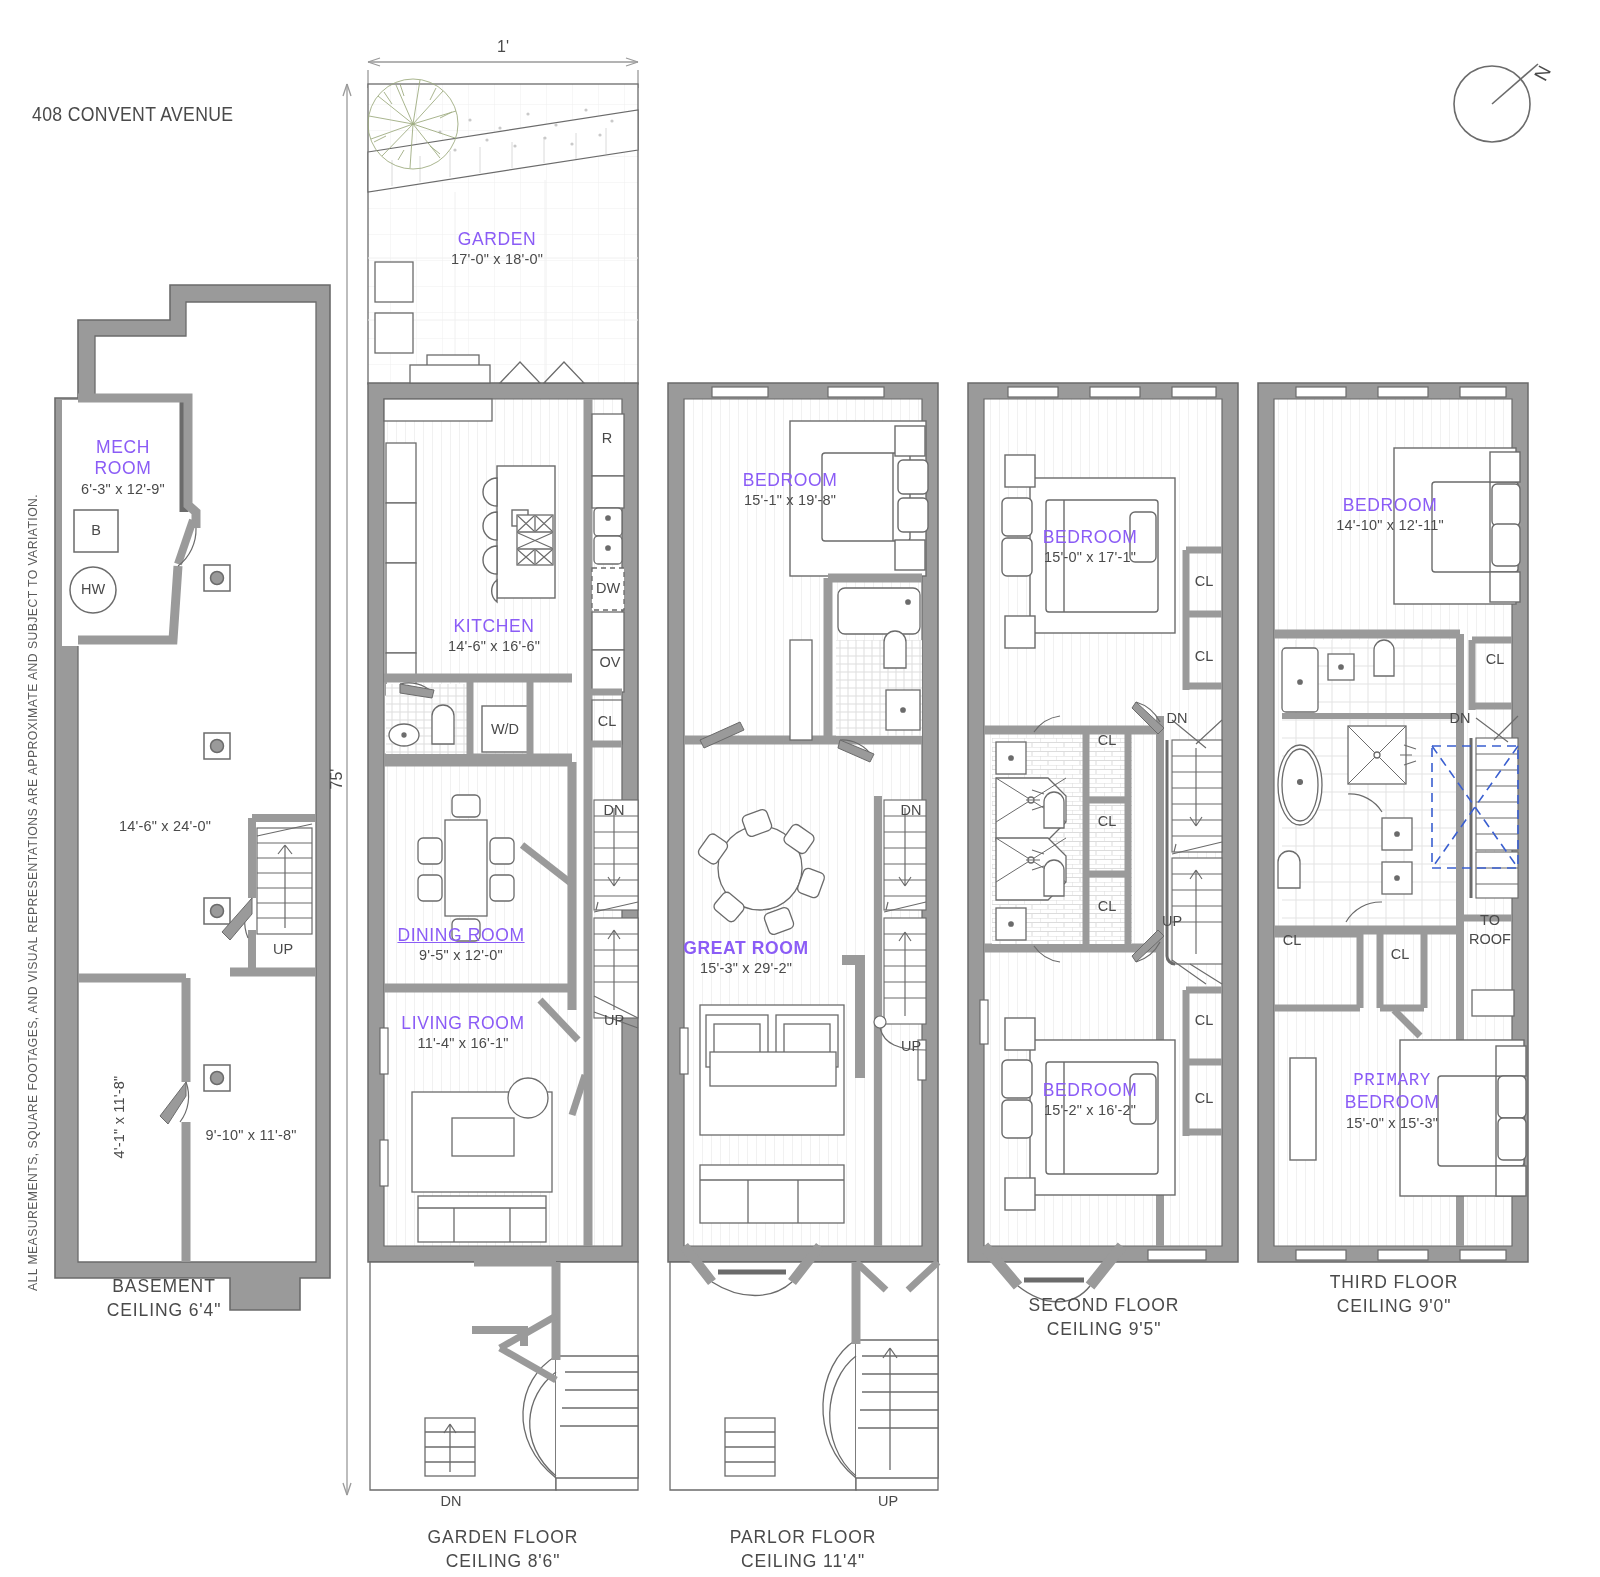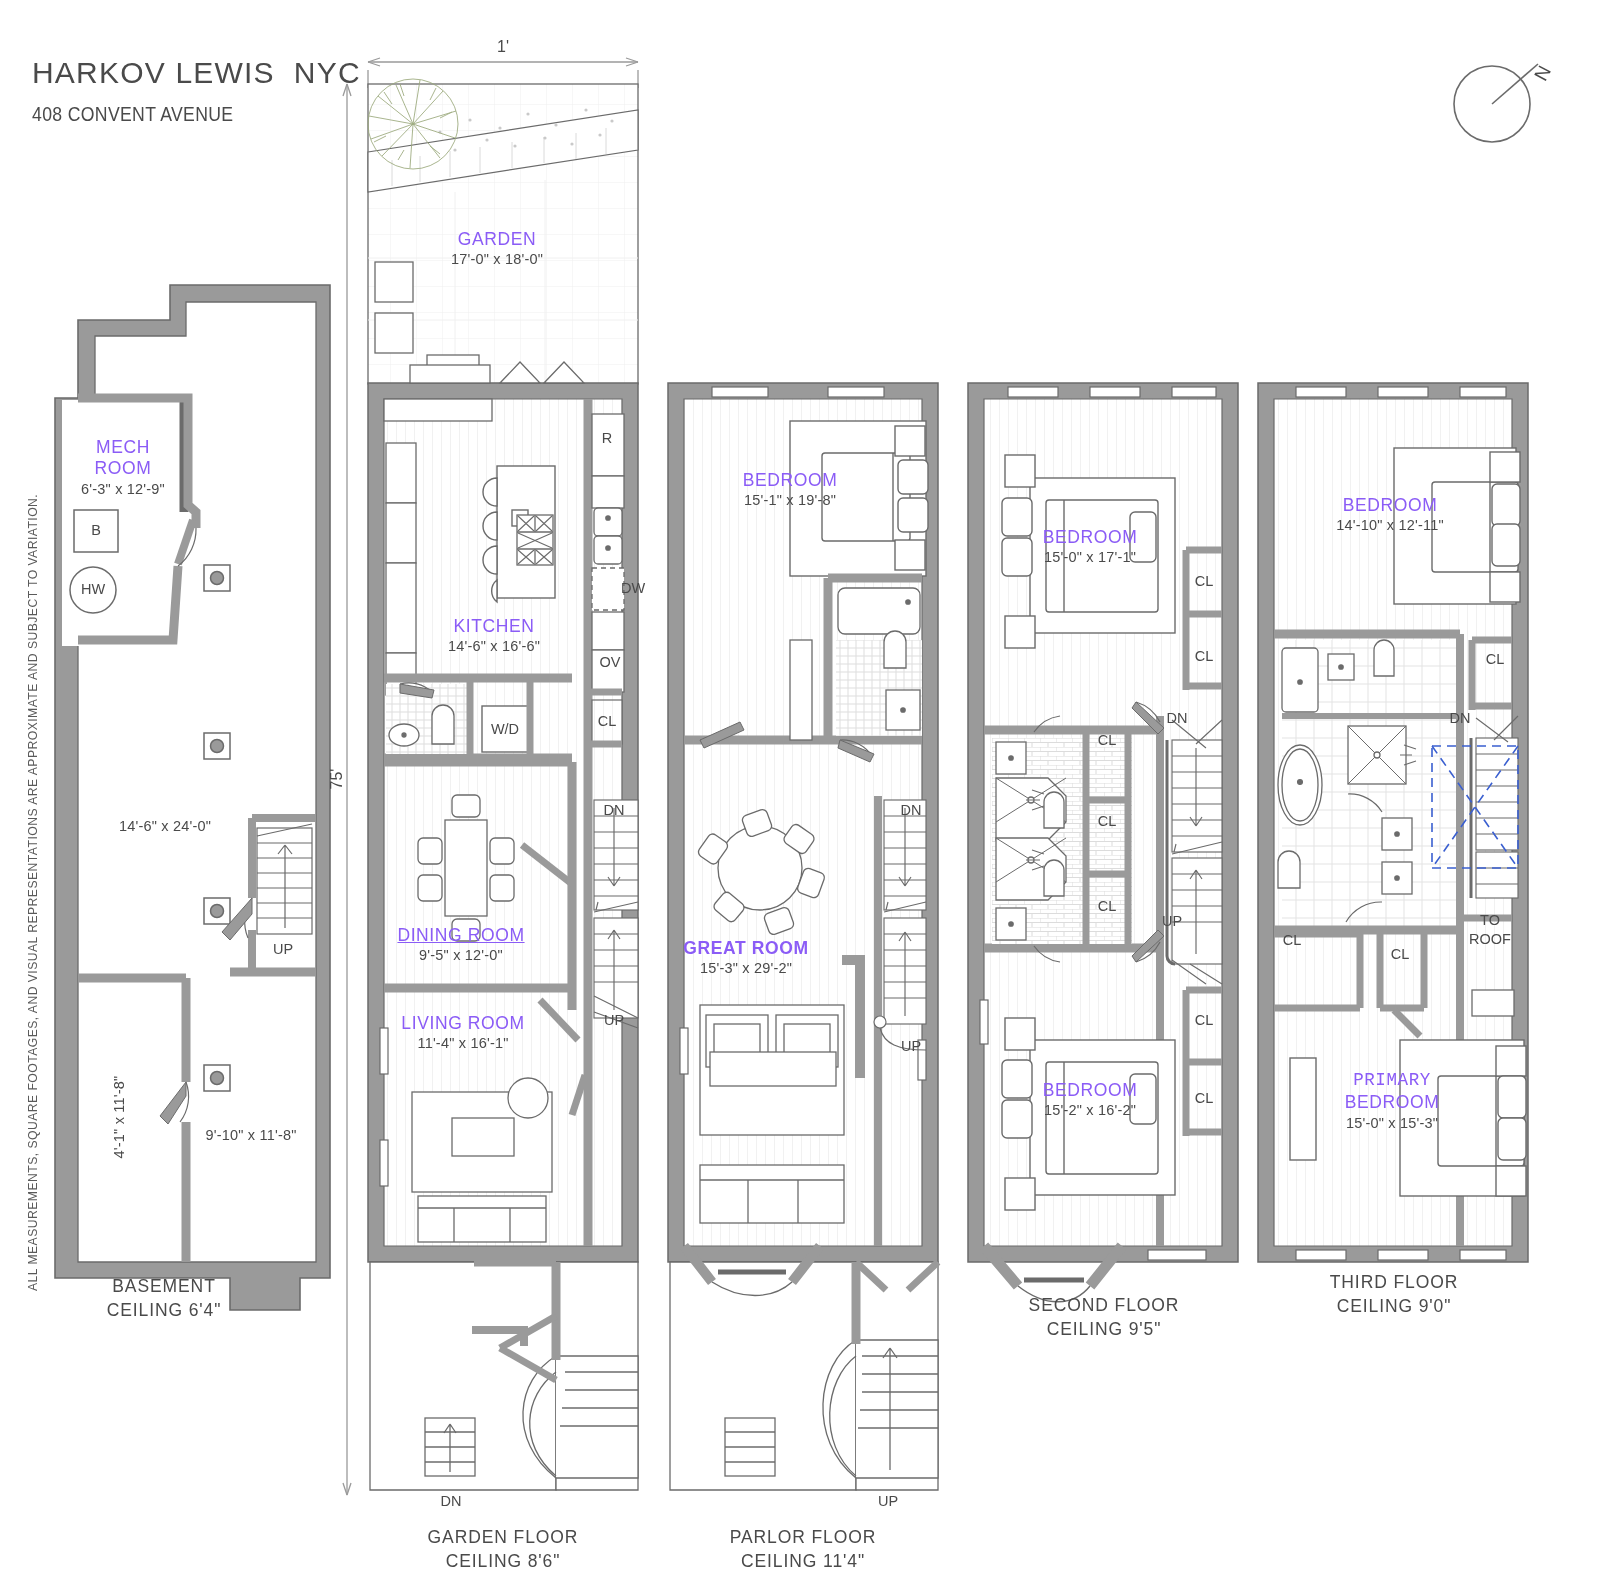--- a/index.html
+++ b/index.html
@@ -629,21 +629,20 @@
     </g>
     <g fill="#fff" stroke="#6b6b6b" stroke-width="1.2">
       <rect x="1296" y="1250" width="50" height="10"></rect>
       <rect x="1378" y="1250" width="50" height="10"></rect>
       <rect x="1460" y="1250" width="46" height="10"></rect>
     </g>
     <path d="M1394 1010 L1420 1036" stroke="#9a9a9a" stroke-width="7" fill="none"></path>
   </g>
 </svg>
 
-<div class="t title" style="left:32px;top:56px;text-align:left;">HARKOV LEWIS  NYC</div>
 <div class="t subtitle" style="left:32px;top:102px;text-align:left;">408 CONVENT AVENUE</div>
 
 <div class="abs" style="left:1440px;top:34px;width:130px;height:120px;">
   <svg width="130" height="120">
     <circle cx="52" cy="70" r="38" fill="none" stroke="#6b6b6b" stroke-width="1.6"></circle>
     <line x1="52" y1="70" x2="98" y2="30" stroke="#6b6b6b" stroke-width="1.6"></line>
     <text x="100" y="30" font-family="Liberation Sans, sans-serif" font-size="19" fill="#4a4a4a" transform="rotate(118 100 30)">N</text>
   </svg>
 </div>
 
@@ -661,21 +660,21 @@
 <div class="t small ctr" style="left:283px;top:941px;">UP</div>
 <div class="t roomdim ctr" style="left:251px;top:1127px;">9'-10" x 11'-8"</div>
 <div class="t roomdim" style="left:78px;top:1109px;transform:rotate(-90deg);transform-origin:center;">4'-1" x 11'-8"</div>
 <div class="t caption ctr" style="left:164px;top:1276px;">BASEMENT</div>
 <div class="t caption ctr" style="left:164px;top:1300px;">CEILING 6'4"</div>
 
 <div class="t roomname ctr" style="left:497px;top:229px;">GARDEN</div>
 <div class="t roomdim ctr" style="left:497px;top:251px;">17'-0" x 18'-0"</div>
 
 <div class="t small ctr" style="left:607px;top:430px;">R</div>
-<div class="t small ctr" style="left:608px;top:580px;margin-left:25px;">DW</div>
+<div class="t small ctr" style="left:608px;top:580px;">DW</div>
 <div class="t small ctr" style="left:610px;top:654px;">OV</div>
 <div class="t small ctr" style="left:607px;top:713px;">CL</div>
 <div class="t small ctr" style="left:505px;top:721px;">W/D</div>
 <div class="t roomname ctr" style="left:494px;top:616px;">KITCHEN</div>
 <div class="t roomdim ctr" style="left:494px;top:638px;">14'-6" x 16'-6"</div>
 
 <div class="t roomname ctr" style="left:461px;top:925px;text-decoration:underline;">DINING ROOM</div>
 <div class="t roomdim ctr" style="left:461px;top:947px;">9'-5" x 12'-0"</div>
 <div class="t roomname ctr" style="left:463px;top:1013px;">LIVING ROOM</div>
 <div class="t roomdim ctr" style="left:463px;top:1035px;">11'-4" x 16'-1"</div>

